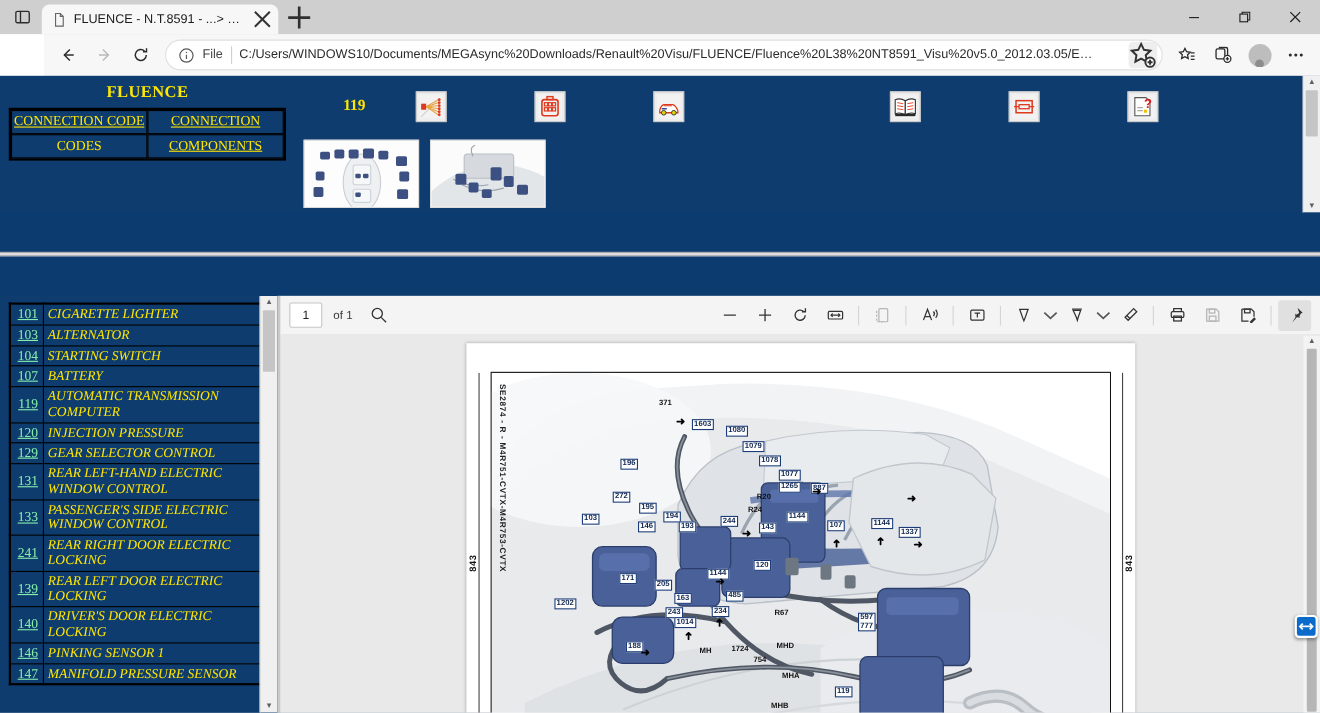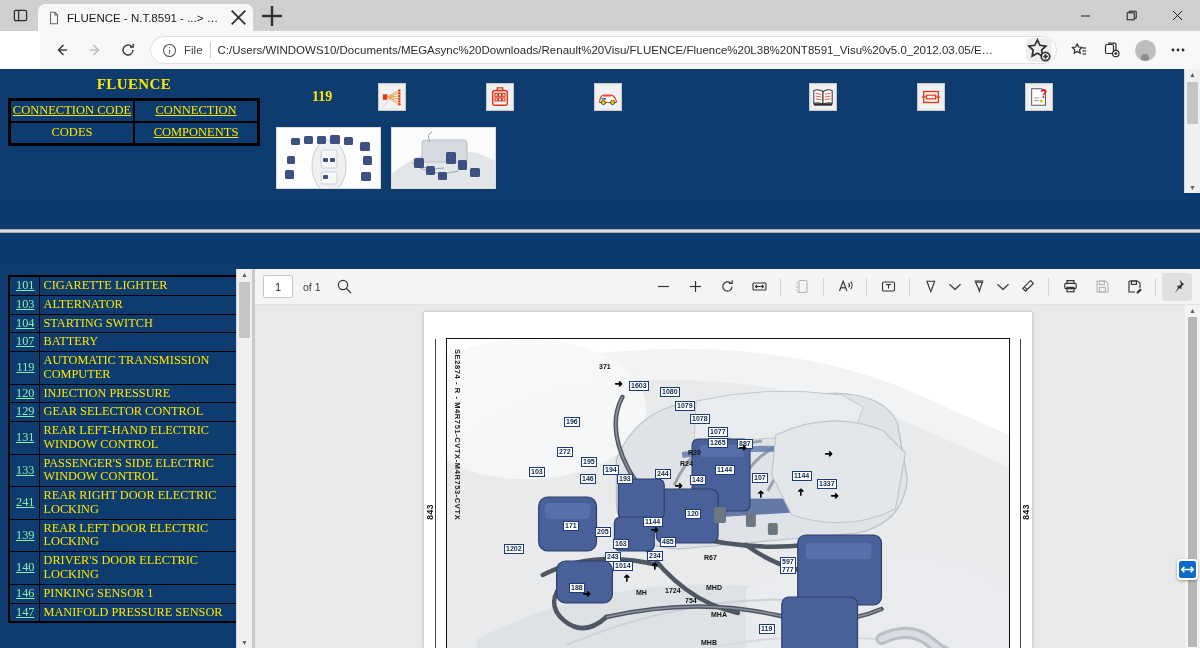--- a/index.html
+++ b/index.html
@@ -167,21 +167,21 @@
   .listtable tr { }
   .listtable td {
     border: 1px solid #000; font-family: "Liberation Serif", serif;
     color: #ffe600; font-size: 12.3px; padding: 2px 4px; line-height: 1.12;
     vertical-align: middle;
   }
   .listtable td.num {
     width: 30px; text-align: right; color: #86efac;
   }
   .listtable td.num span { text-decoration: underline; }
-  .listtable td.desc { text-transform: none; }
+  .listtable td.desc { text-transform: none; font-style: italic; }
 
   .list-scroll {
     position: absolute; right: 0; top: 0; bottom: 0; width: 16px;
     background: #f0f0f0; border-left: 1px solid #d6d6d6;
     display: flex; flex-direction: column; align-items: center;
     justify-content: space-between; padding: 2px 0;
   }
 
   .frame-pdf {
     flex: 1; background: #e9e9e9; display: flex; flex-direction: column;

